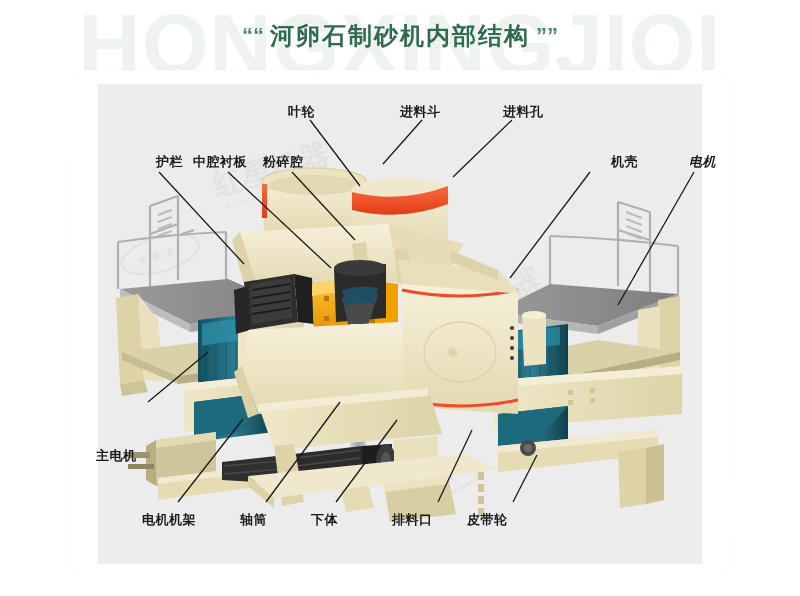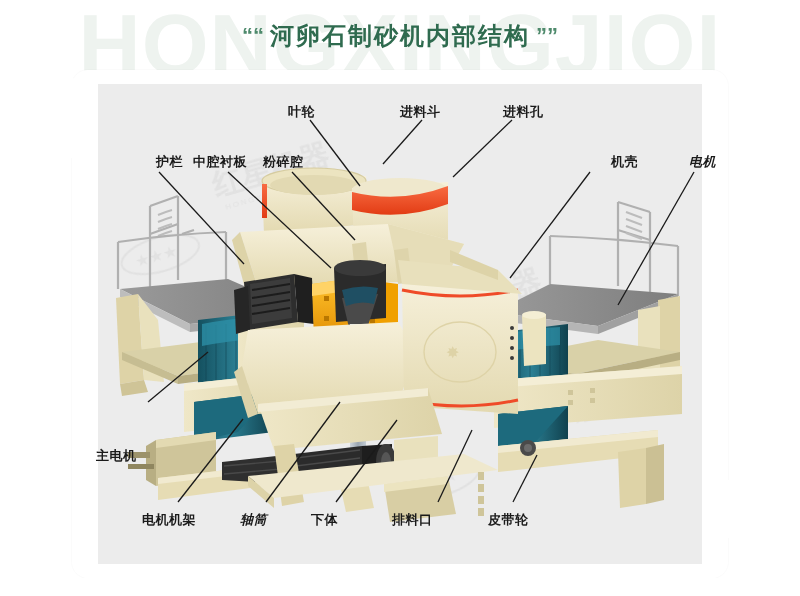--- a/index.html
+++ b/index.html
@@ -416,18 +416,18 @@
 <div class="label" style="left:503px;top:103px;">进料孔</div>
 
 <div class="label" style="left:136px;top:153px;margin-left:20px;">护栏</div>
 <div class="label" style="left:193px;top:153px;">中腔衬板</div>
 <div class="label" style="left:263px;top:153px;">粉碎腔</div>
 <div class="label" style="left:611px;top:153px;">机壳</div>
 <div class="label" style="left:689px;top:153px;font-style:italic;">电机</div>
 
 <div class="label" style="left:96px;top:403px;margin-top:44px;">主电机</div>
 <div class="label" style="left:142px;top:511px;">电机机架</div>
-<div class="label" style="left:240px;top:511px;font-style:italic;">轴筒</div>
+<div class="label" style="left:240px;top:511px;">轴筒</div>
 <div class="label" style="left:311px;top:511px;">下体</div>
 <div class="label" style="left:392px;top:511px;">排料口</div>
-<div class="label" style="left:488px;top:511px;">皮带轮</div>
+<div class="label" style="left:467px;top:511px;">皮带轮</div>
 
 <div class="bottom-strip"></div>
 
 </body></html>

